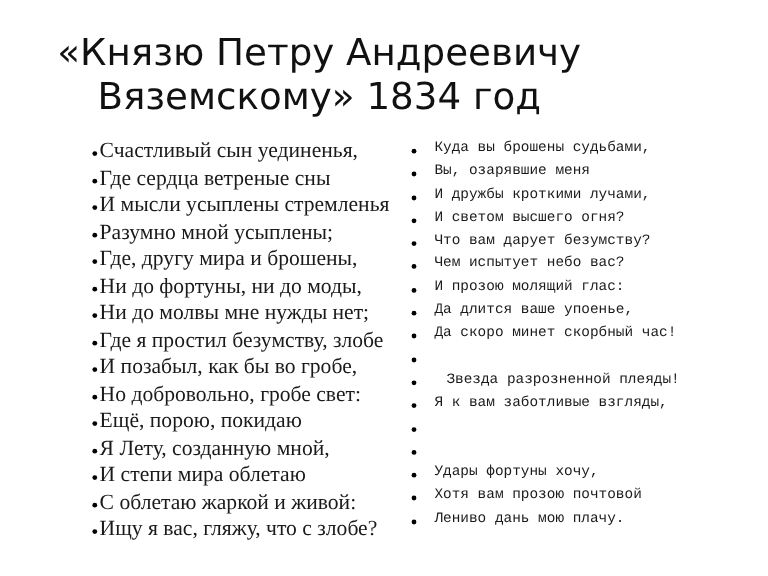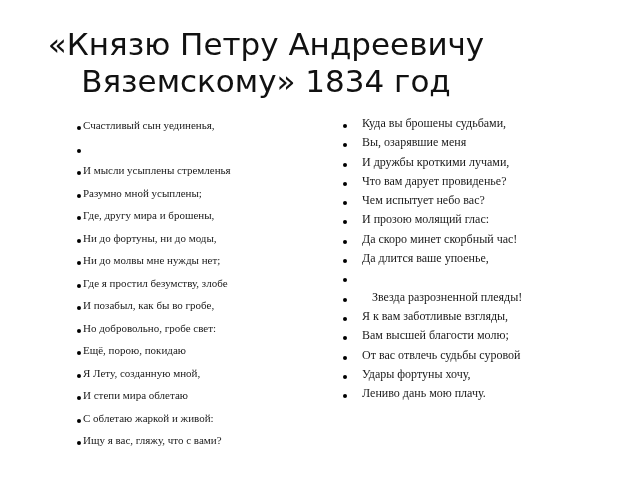--- a/index.html
+++ b/index.html
@@ -28,21 +28,21 @@
     }
     .col-left {
       position: absolute;
       left: 77px;
       top: 114px;
       width: 260px;
       margin: 0;
       padding: 0;
       list-style: none;
       font-family: "Liberation Serif", serif;
-      font-size: 11px;
+      font-size: 18px;
       color: #1a1a1a;
     }
     .col-left li {
       height: 22.5px;
       line-height: 22px;
       white-space: nowrap;
       position: relative;
       padding-left: 6px;
     }
     .col-left li .dot {
@@ -55,21 +55,21 @@
       background: #000;
     }
     .col-right {
       position: absolute;
       left: 340px;
       top: 114px;
       width: 250px;
       margin: 0;
       padding: 0;
       list-style: none;
-      font-family: Liberation Serif, serif;
+      font-family: Liberation Mono, monospace;
       font-size: 12px;
       color: #1a1a1a;
     }
     .col-right li {
       height: 19.3px;
       line-height: 19px;
       white-space: nowrap;
       position: relative;
       padding-left: 22px;
     }
@@ -89,45 +89,47 @@
 </head>
 <body>
 
 <div class="title">
   <div>«Князю Петру Андреевичу</div>
   <div>Вяземскому» 1834 год</div>
 </div>
 
 <ul class="col-left">
   <li><span class="dot"></span><span>Счастливый сын уединенья,</span></li>
-  <li><span class="dot"></span></li>
+  <li><span class="dot"></span><span>Где сердца ветреные сны</span></li>
   <li><span class="dot"></span><span>И мысли усыплены стремленья</span></li>
   <li><span class="dot"></span><span>Разумно мной усыплены;</span></li>
   <li><span class="dot"></span><span>Где, другу мира и брошены,</span></li>
   <li><span class="dot"></span><span>Ни до фортуны, ни до моды,</span></li>
   <li><span class="dot"></span><span>Ни до молвы мне нужды нет;</span></li>
   <li><span class="dot"></span><span>Где я простил безумству, злобе</span></li>
   <li><span class="dot"></span><span>И позабыл, как бы во гробе,</span></li>
   <li><span class="dot"></span><span>Но добровольно, гробе свет:</span></li>
   <li><span class="dot"></span><span>Ещё, порою, покидаю</span></li>
   <li><span class="dot"></span><span>Я Лету, созданную мной,</span></li>
   <li><span class="dot"></span><span>И степи мира облетаю</span></li>
   <li><span class="dot"></span><span>С облетаю жаркой и живой:</span></li>
-  <li><span class="dot"></span><span>Ищу я вас, гляжу, что с вами?</span></li>
+  <li><span class="dot"></span><span>Ищу я вас, гляжу, что с злобе?</span></li>
 </ul>
 
 <ul class="col-right">
   <li><span class="dot"></span><span class="txt">Куда вы брошены судьбами,</span></li>
   <li><span class="dot"></span><span class="txt">Вы, озарявшие меня</span></li>
   <li><span class="dot"></span><span class="txt">И дружбы кроткими лучами,</span></li>
-  <li><span class="dot"></span><span class="txt">Что вам дарует провиденье?</span></li>
+  <li><span class="dot"></span><span class="txt">И светом высшего огня?</span></li>
+  <li><span class="dot"></span><span class="txt">Что вам дарует безумству?</span></li>
   <li><span class="dot"></span><span class="txt">Чем испытует небо вас?</span></li>
   <li><span class="dot"></span><span class="txt">И прозою молящий глас:</span></li>
+  <li><span class="dot"></span><span class="txt">Да длится ваше упоенье,</span></li>
   <li><span class="dot"></span><span class="txt">Да скоро минет скорбный час!</span></li>
-  <li><span class="dot"></span><span class="txt">Да длится ваше упоенье,</span></li>
   <li><span class="dot"></span><span class="txt"></span></li>
   <li class="indent"><span class="dot"></span><span class="txt">Звезда разрозненной плеяды!</span></li>
   <li><span class="dot"></span><span class="txt">Я к вам заботливые взгляды,</span></li>
-  <li><span class="dot"></span><span class="txt">Вам высшей благости молю;</span></li>
-  <li><span class="dot"></span><span class="txt">От вас отвлечь судьбы суровой</span></li>
+  <li><span class="dot"></span></li>
+  <li><span class="dot"></span></li>
   <li><span class="dot"></span><span class="txt">Удары фортуны хочу,</span></li>
+  <li><span class="dot"></span><span class="txt">Хотя вам прозою почтовой</span></li>
   <li><span class="dot"></span><span class="txt">Лениво дань мою плачу.</span></li>
 </ul>
 
 </body></html>

